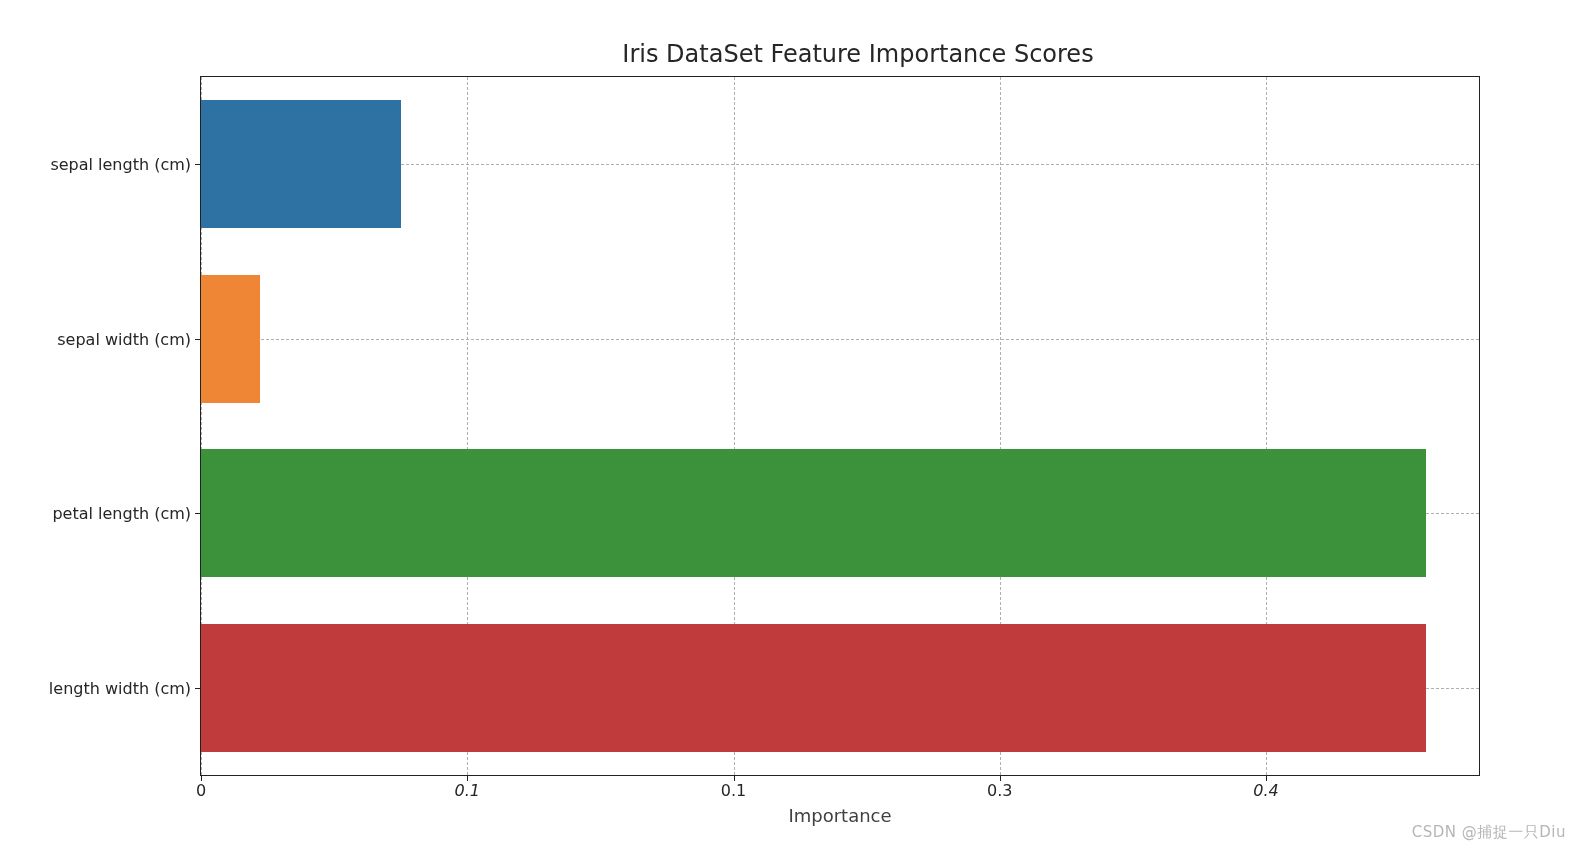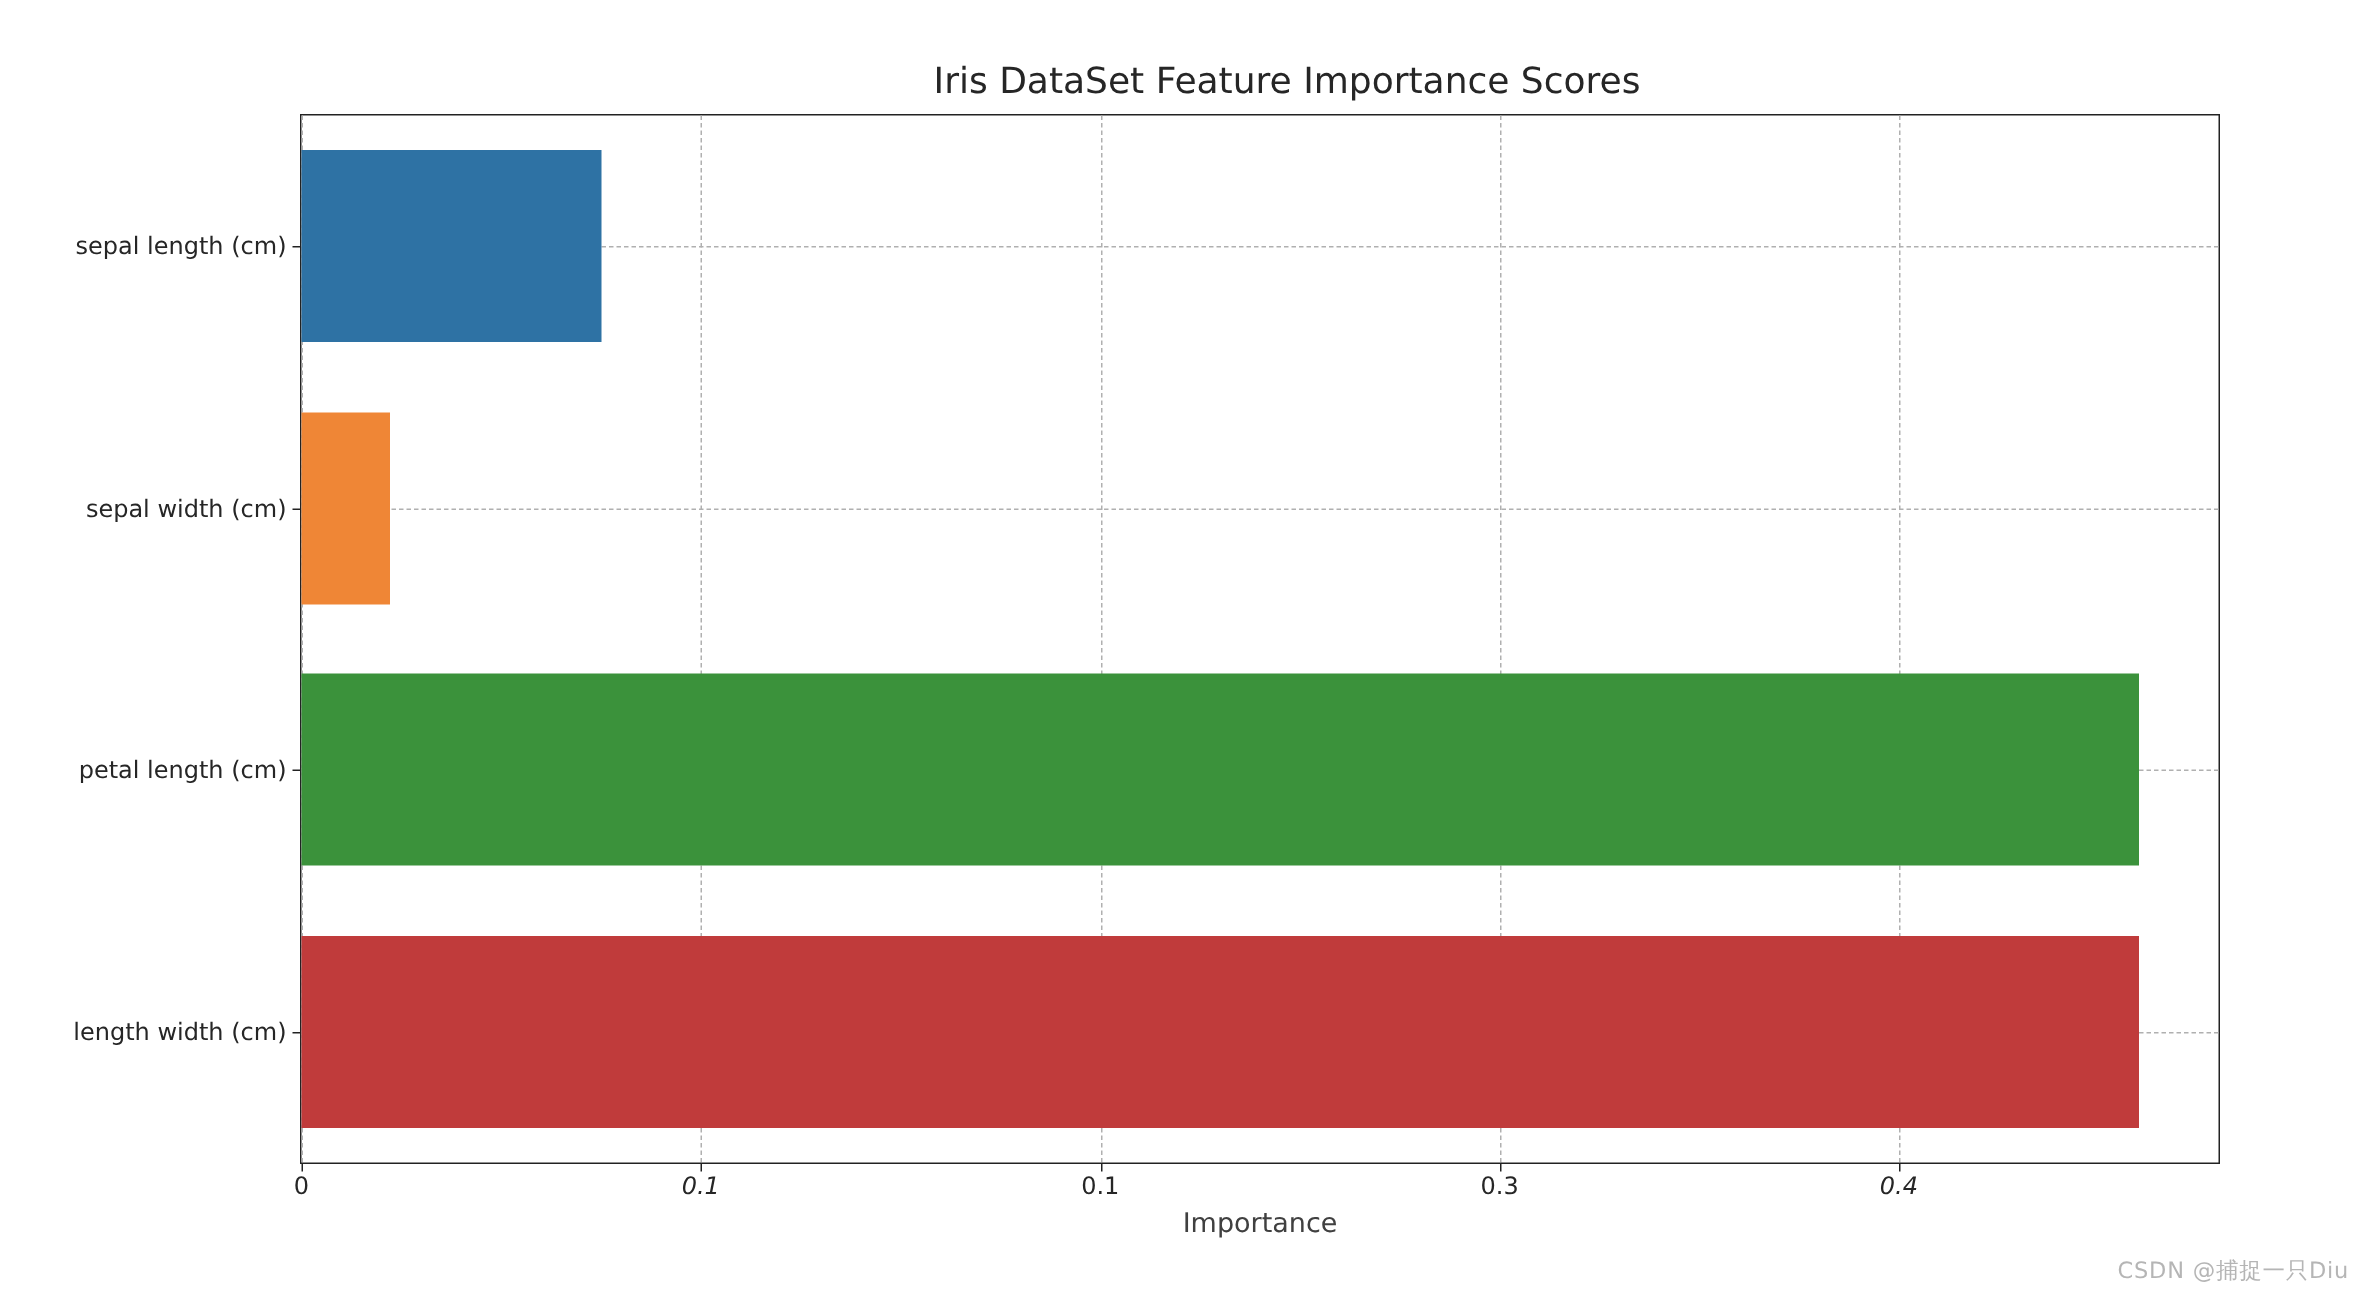--- a/index.html
+++ b/index.html
@@ -95,21 +95,21 @@
       top: 100%;
       left: 50%;
       transform: translateX(-50%);
       padding-top: 30px;
       font-size: 18px;
       color: #404040;
     }
     .watermark {
       position: absolute;
       right: 10px;
-      bottom: 8px;
+      bottom: 23px;
       font-size: 15px;
       color: rgba(120,120,120,0.55);
       letter-spacing: 0.5px;
       margin-top: 45px;
     }
   </style>
 </head>
 <body>
 
 <div class="chart-container">

